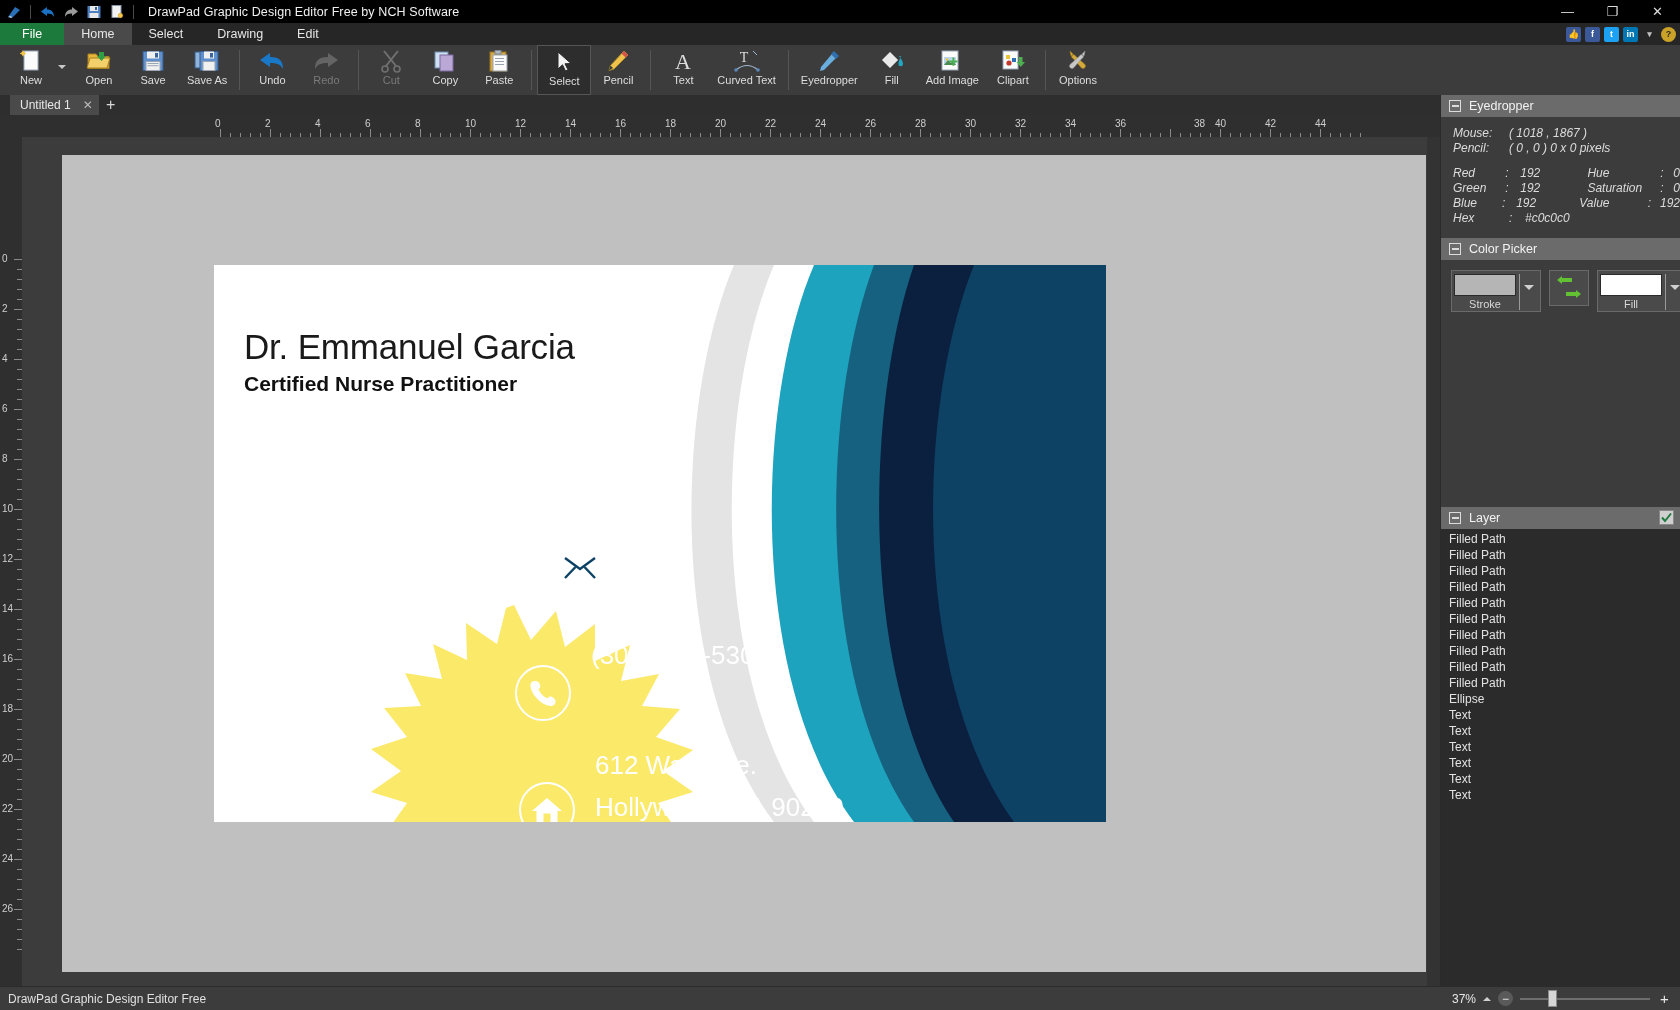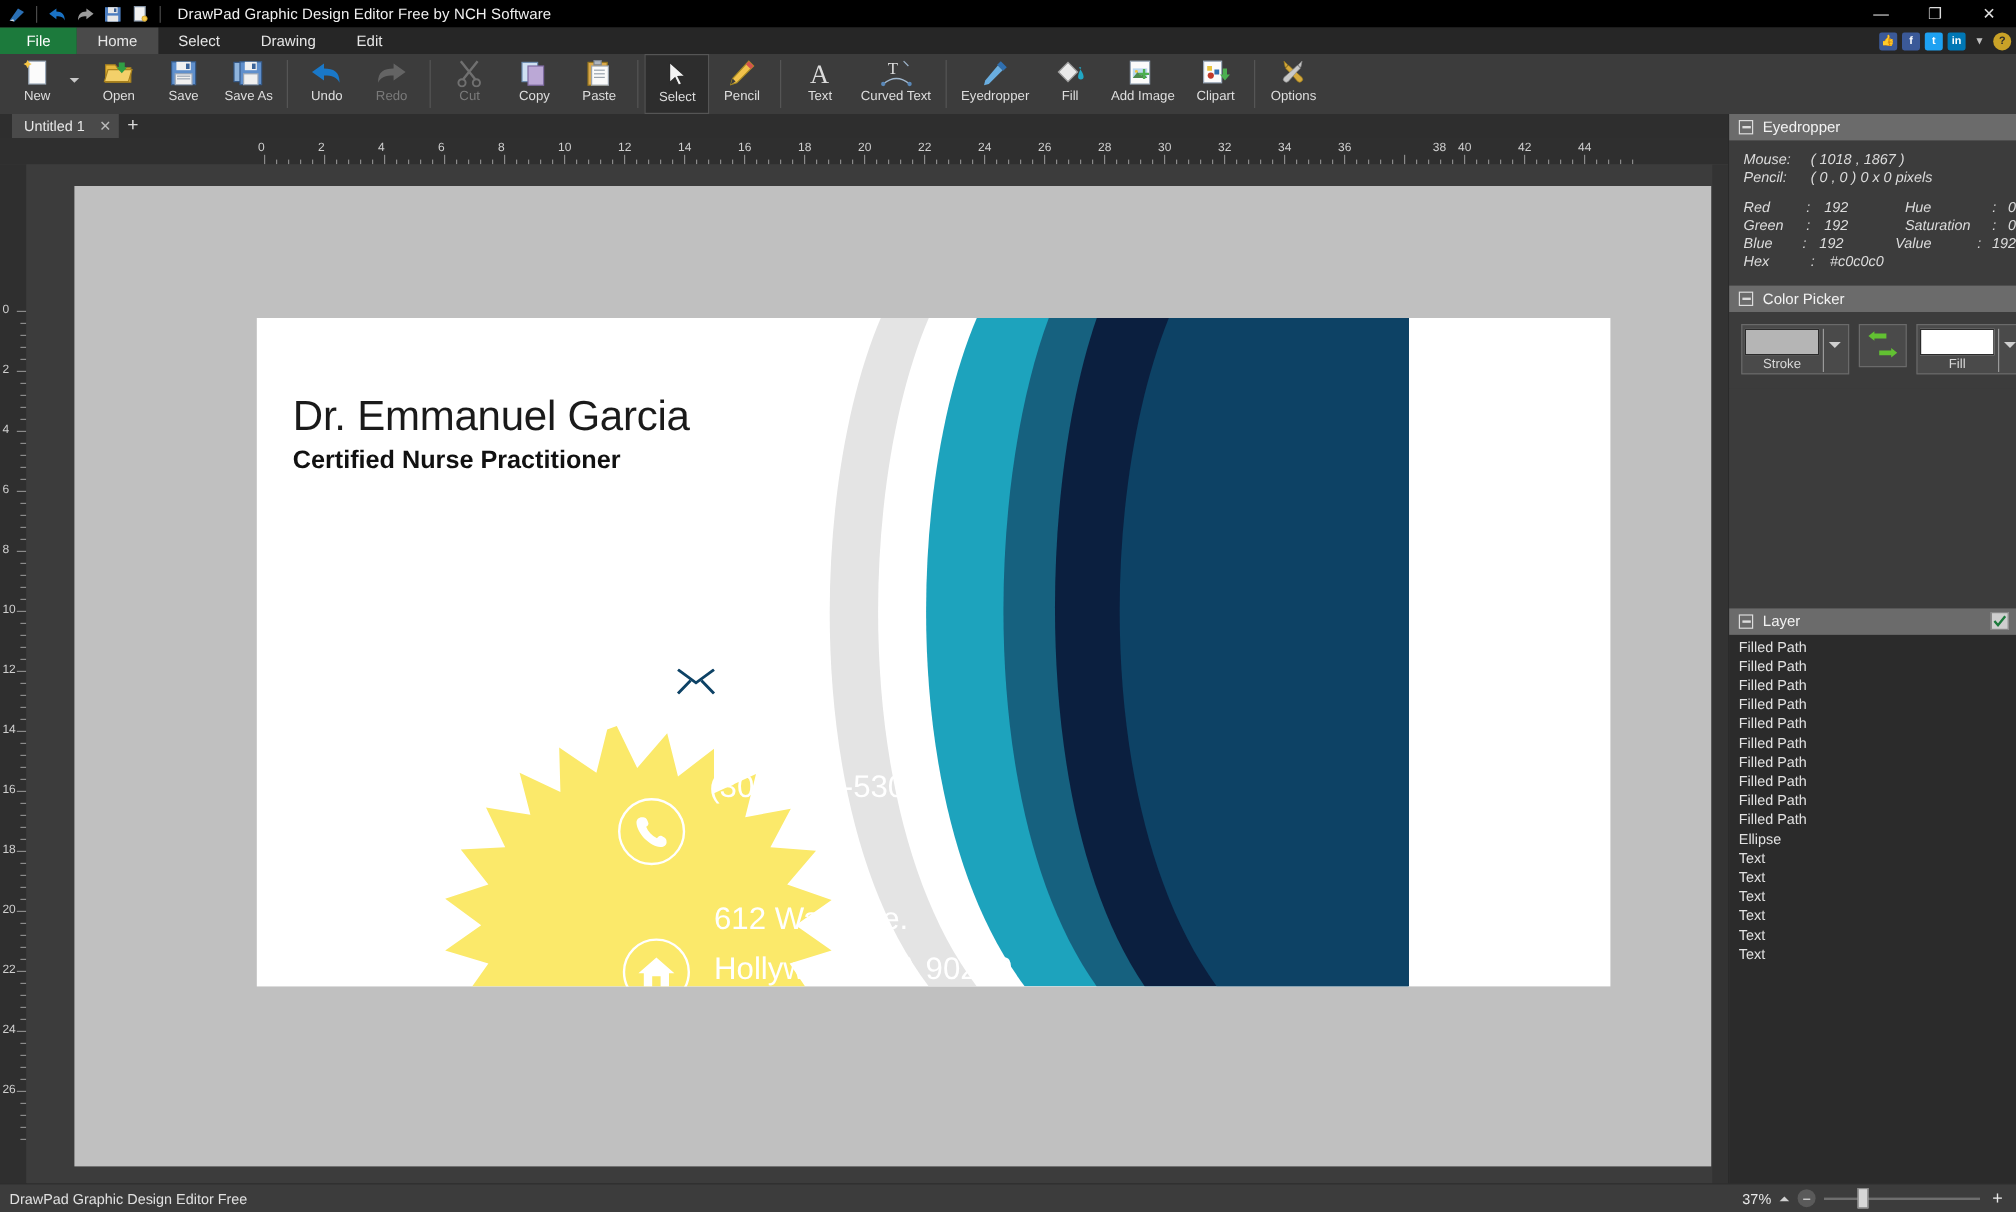--- a/index.html
+++ b/index.html
@@ -61,21 +61,21 @@
   
   .ruler-h { height: 22px; background: #2f2f2f; flex: 0 0 22px; position: relative; overflow: hidden; }
   .canvas-row { flex: 1 1 auto; display: flex; min-height: 0; }
   .ruler-v { width: 22px; flex: 0 0 22px; background: #2f2f2f; position: relative; overflow: hidden; }
   .canvas-wrap { flex: 1 1 auto; background: #3c3c3c; position: relative; overflow: hidden; padding: 18px 0 0 18px; }
   .canvas-area { position: absolute; left: 40px; top: 18px; right: 14px; bottom: 14px; background: #c0c0c0; }
   .tick { position: absolute; background: #8a8a8a; }
   .rlabel { position: absolute; color: #cfcfcf; font-size: 10px; }
 
   
-  .card { position: absolute; left: 152px; top: 110px; width: 1128px; height: 557px; background: #ffffff; overflow: hidden; }
+  .card { position: absolute; left: 152px; top: 110px; width: 892px; height: 557px; background: #ffffff; overflow: hidden; }
   .card svg { display: block; }
   .card-name { position: absolute; left: 30px; top: 62px; font-size: 35px; color: #1a1a1a; font-weight: 300; letter-spacing: -0.2px; }
   .card-role { position: absolute; left: 30px; top: 107px; font-size: 21px; color: #111; font-weight: bold; }
   .contact { position: absolute; color: #ffffff; font-size: 26px; white-space: nowrap; font-weight: 300; }
   .cicon { position: absolute; width: 56px; height: 56px; border: 2.5px solid #fff; border-radius: 50%; display: flex; align-items: center; justify-content: center; }
 
   
   .phead {
     height: 22px; background: #6b6b6b; display: flex; align-items: center;
     padding-left: 8px; color: #f2f2f2; font-size: 12.5px; gap: 8px; position: relative;

